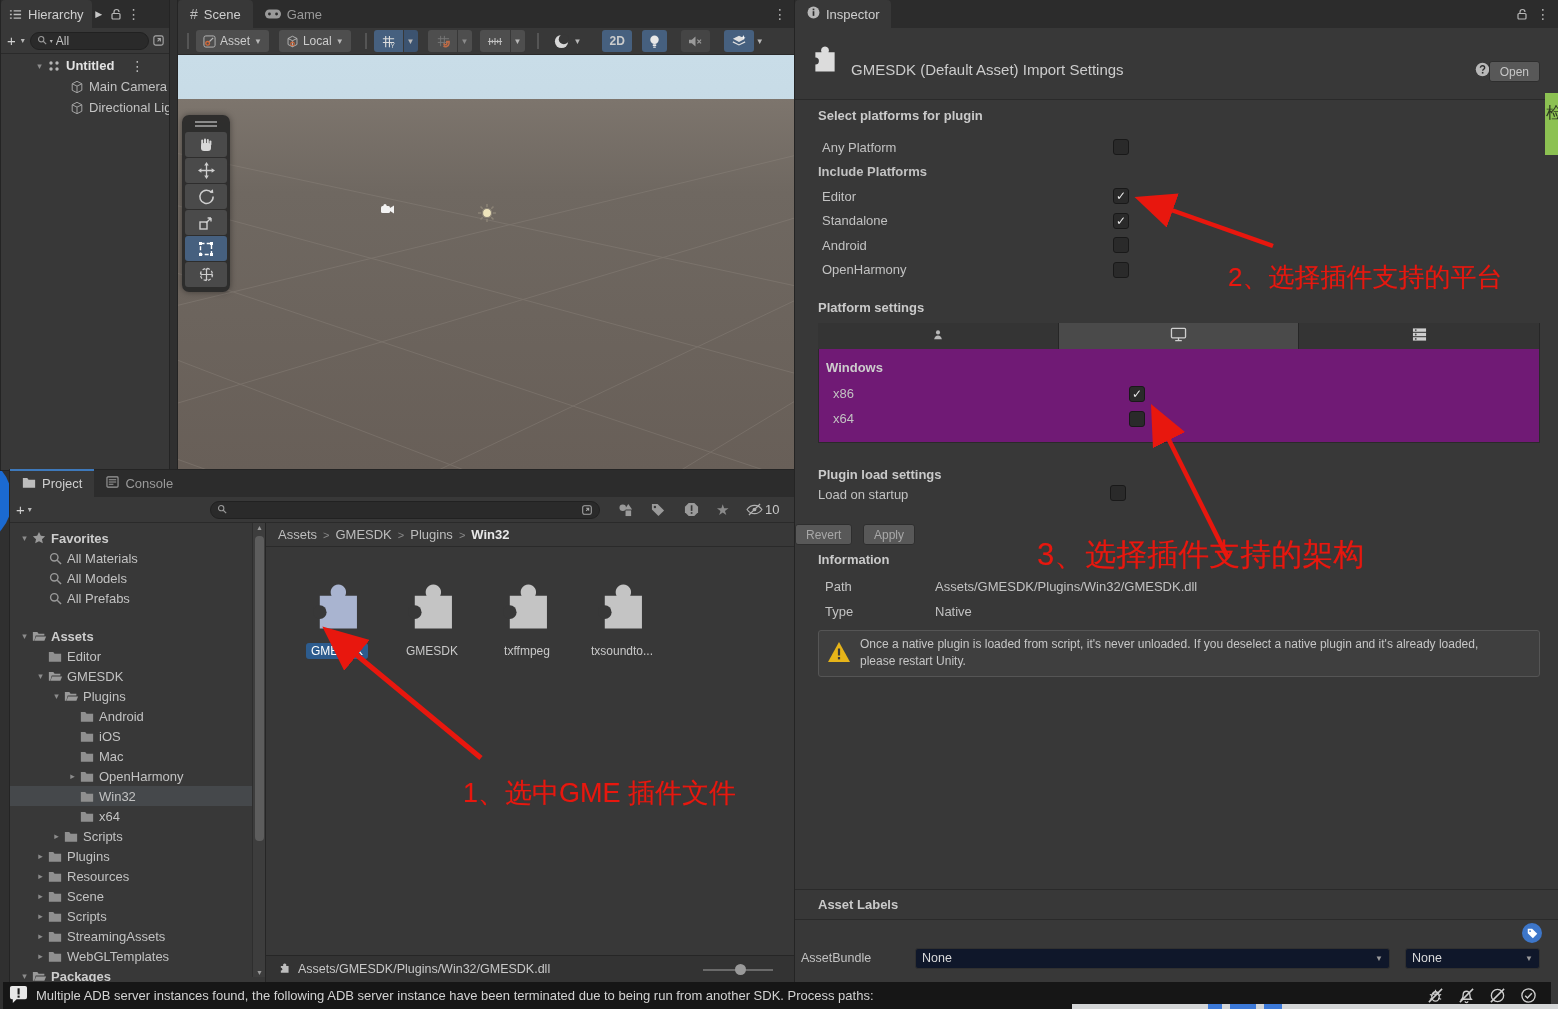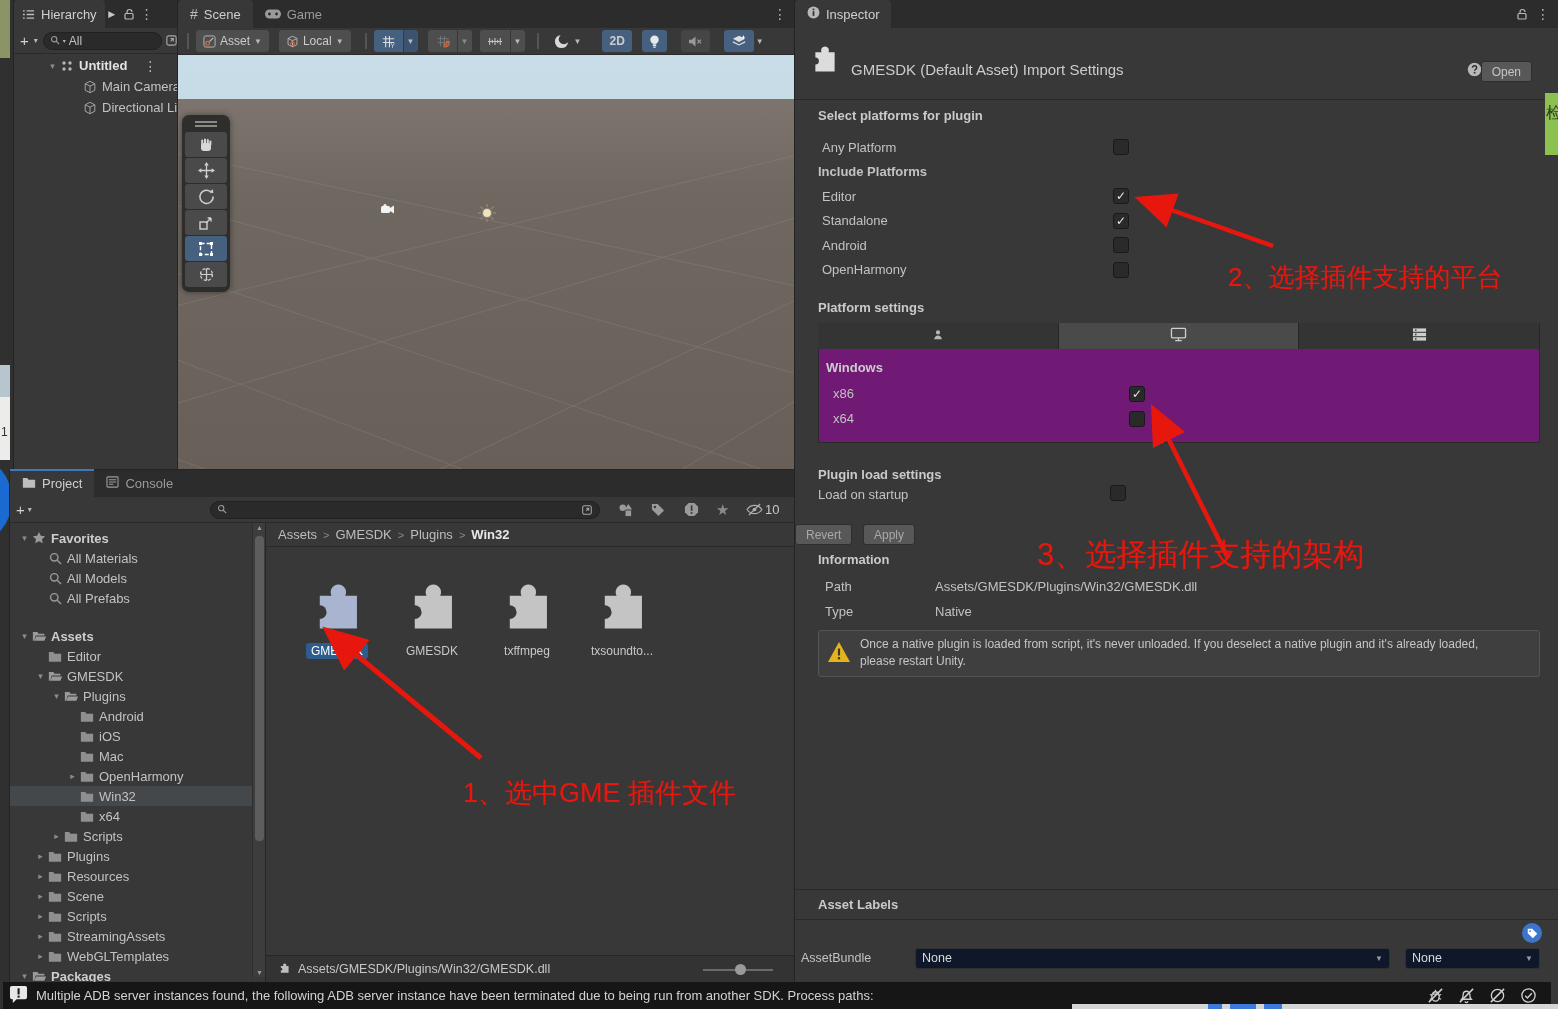--- a/index.html
+++ b/index.html
@@ -68,21 +68,21 @@
 
 <div class="abs" style="left:0;top:0;width:10px;height:1009px;background:#303030;overflow:hidden;z-index:0">
   <div class="abs" style="left:0;top:0;width:10px;height:58px;background:#8a9464"></div>
   <div class="abs" style="left:0;top:365px;width:10px;height:32px;background:#b7c6ce"></div>
   <div class="abs" style="left:0;top:397px;width:10px;height:63px;background:#ececea;color:#333;font-size:12px">
     <span style="position:absolute;left:1px;top:28px">1</span>
   </div>
   <div class="abs" style="left:-60px;top:458px;width:72px;height:84px;border-radius:50%;background:#1b6ad1"></div>
 </div>
 
-<div class="panel" id="hierarchy" style="left:14px;top:0;width:168px;height:470px;z-index:2">
+<div class="panel" id="hierarchy" style="left:1px;top:0;width:168px;height:470px;z-index:2">
   <div class="tabbar">
     <div class="tab active" style="padding:0 8px;max-width:116px">
       <span class="icbtn">
         <svg width="13" height="13" viewBox="0 0 14 14">
             <path d="M1 3h2M5 3h8M1 7h2M5 7h8M1 11h2M5 11h8" stroke="#bdbdbd" stroke-width="1.4"></path>
           </svg>
       </span>
       <span style="overflow:hidden;text-overflow:clip;white-space:nowrap">Hierarchy</span>
     </div>
     <span class="icbtn" style="width:14px;height:28px;font-size:9px;color:#c8c8c8">▶</span>
@@ -671,21 +671,21 @@
       <span>Inspector</span>
     </div>
     <span class="icbtn" style="position:absolute;right:30px;top:8px">
       <svg width="12" height="12" viewBox="0 0 12 12">
           <rect x="2" y="5.5" width="8" height="5.5" rx="1" fill="none" stroke="#b8b8b8" stroke-width="1.2"></rect>
           <path d="M4 5.5V4a2.5 2.5 0 0 1 5 0" fill="none" stroke="#b8b8b8" stroke-width="1.2"></path>
         </svg>
     </span>
     <span class="icbtn kebab" style="position:absolute;right:8px;top:7px">⋮</span>
   </div>
-  <div class="abs" style="left:0;top:28px;right:8px;height:72px;border-bottom:1px solid #2a2a2a">
+  <div class="abs" style="left:0;top:28px;right:0;height:72px;border-bottom:1px solid #2a2a2a">
     <span class="abs" style="left:16px;top:12px">
       <svg width="28" height="34" viewBox="0 0 64 74">
           <path d="M10 26 h14 a9 9 0 1 1 16 0 h14 v44 h-44 z" fill="#dcdcdc"></path>
           <circle cx="10" cy="46" r="8" fill="#383838"></circle>
         </svg>
     </span>
     <span class="abs" style="left:56px;top:33px;font-size:15px;color:#cccccc">GMESDK (Default Asset) Import Settings</span>
     <span class="abs icbtn" style="right:68px;top:34px">
       <svg width="15" height="15" viewBox="0 0 16 16">
           <circle cx="8" cy="8" r="7.2" fill="#b8b8b8"></circle>

